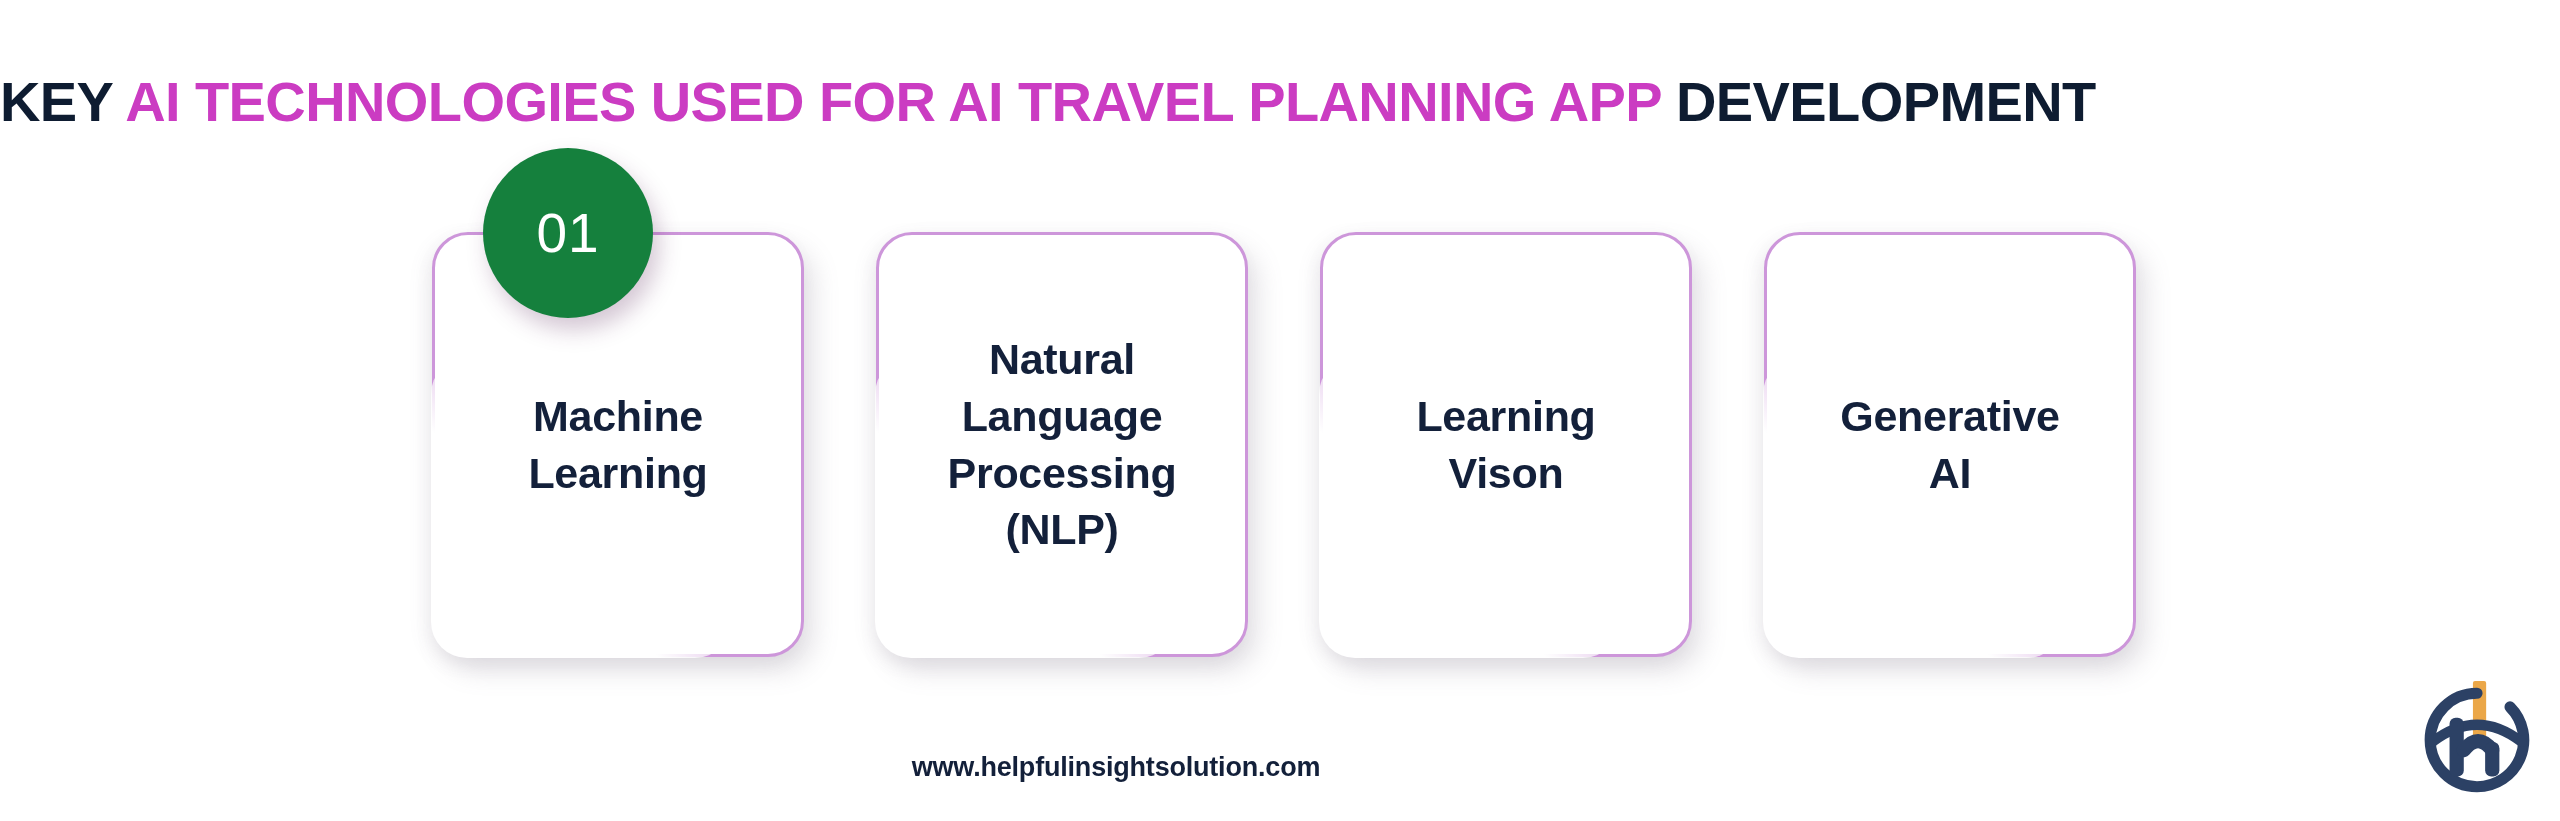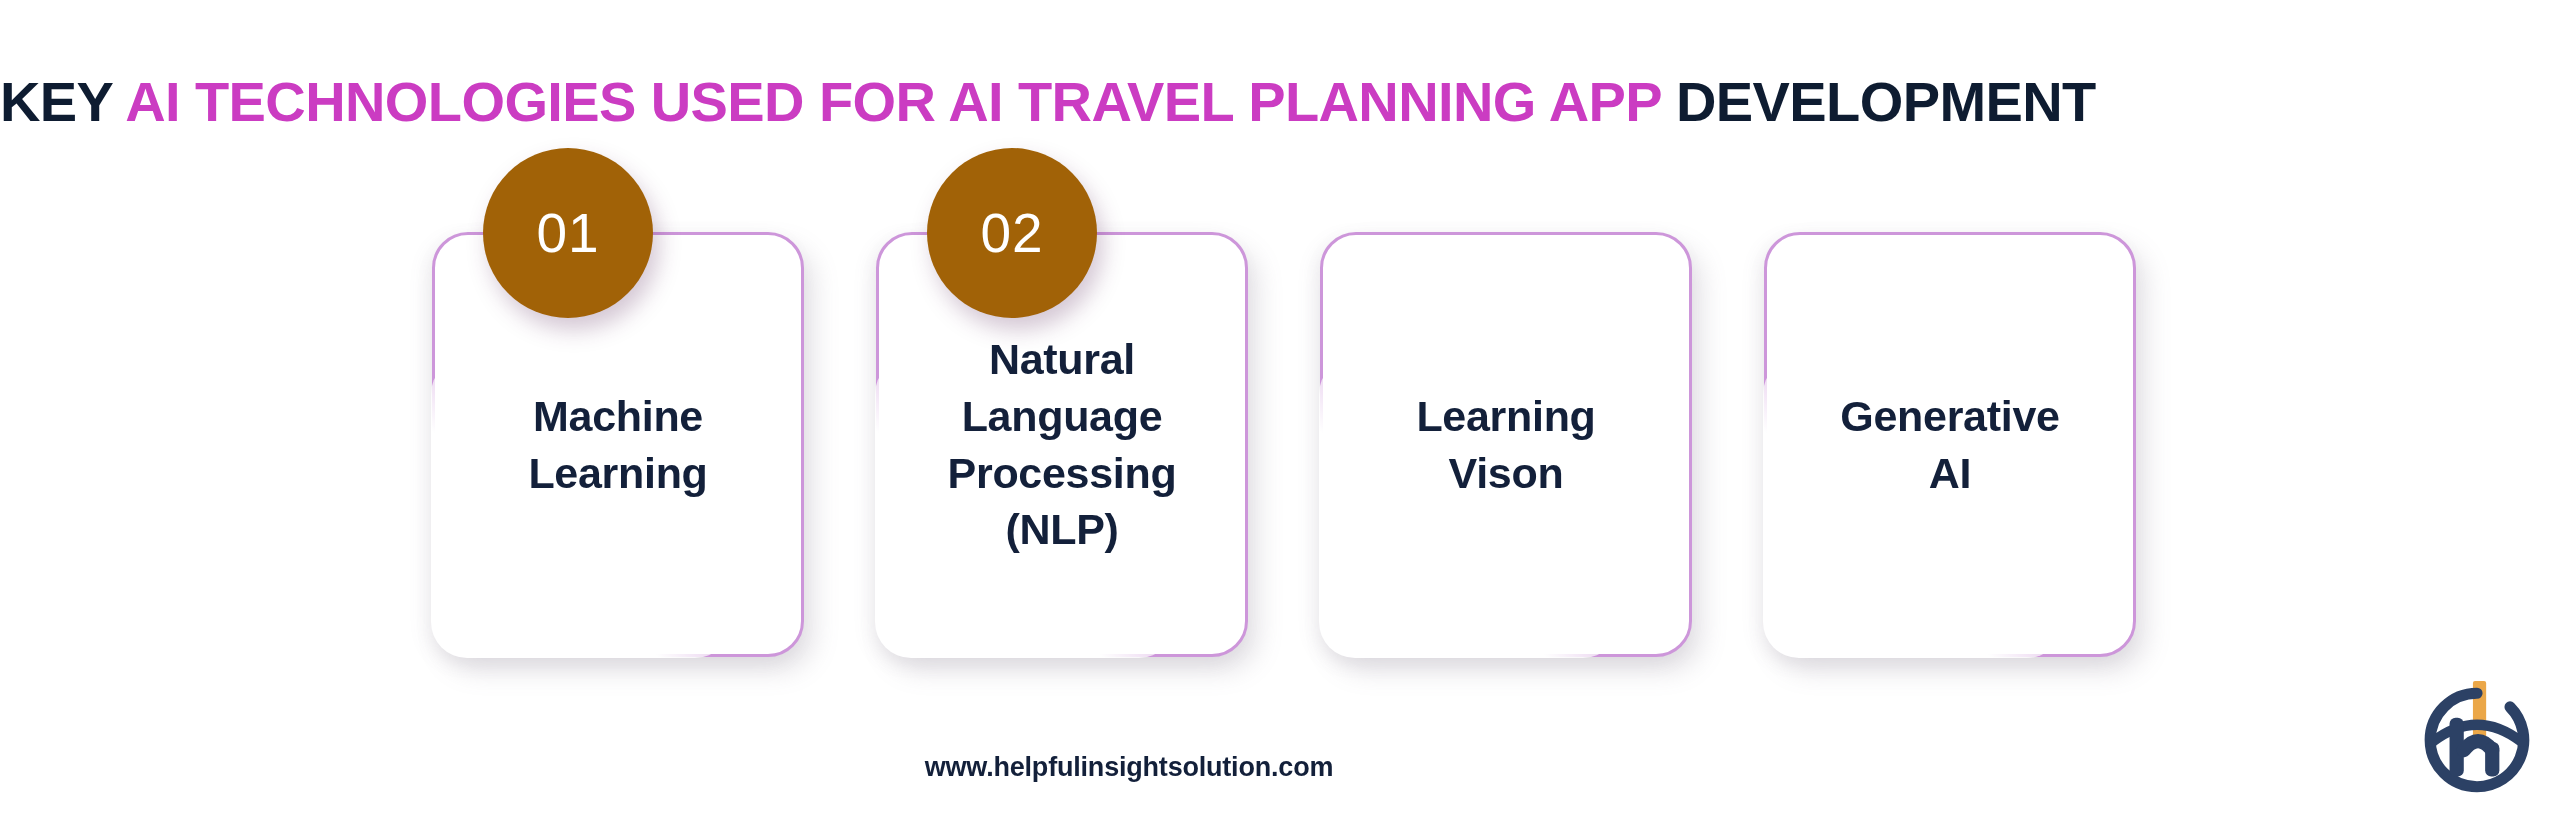--- a/index.html
+++ b/index.html
@@ -110,40 +110,40 @@
 
   
   .badge {
     position: absolute;
     top: -84px;
     left: 50%;
     margin-left: -135px;
     width: 170px;
     height: 170px;
     border-radius: 50%;
-    background: #a16207;
+    background: #15803d;
     box-shadow: 6px 12px 22px rgba(90,40,90,0.26);
     display: flex;
     align-items: center;
     justify-content: center;
     z-index: 5;
   }
   .badge-num {
     color: #ffffff;
     font-size: 55px;
     font-weight: 400;
     letter-spacing: 1px;
     line-height: 1;
   }
 
   
   .footer-url {
     position: absolute;
     top: 752px;
-    left: 17px;
+    left: 4px;
     width: 2224px;
     text-align: center;
     color: #13203a;
     font-size: 27px;
     font-weight: 700;
     letter-spacing: -0.2px;
   }
 
   
   .logo {
@@ -174,23 +174,20 @@
         <span class="badge-num">01</span>
       </div>
     </div>
 
     <div class="card-wrap i1">
       <div class="card"></div>
       <div class="card-label">Natural
 Language
 Processing
 (NLP)</div>
-      <div class="badge">
-        <span class="badge-num">02</span>
-      </div>
     </div>
 
     <div class="card-wrap i2">
       <div class="card"></div>
       <div class="card-label">Learning
 Vison</div>
     </div>
 
     <div class="card-wrap i3">
       <div class="card"></div>

